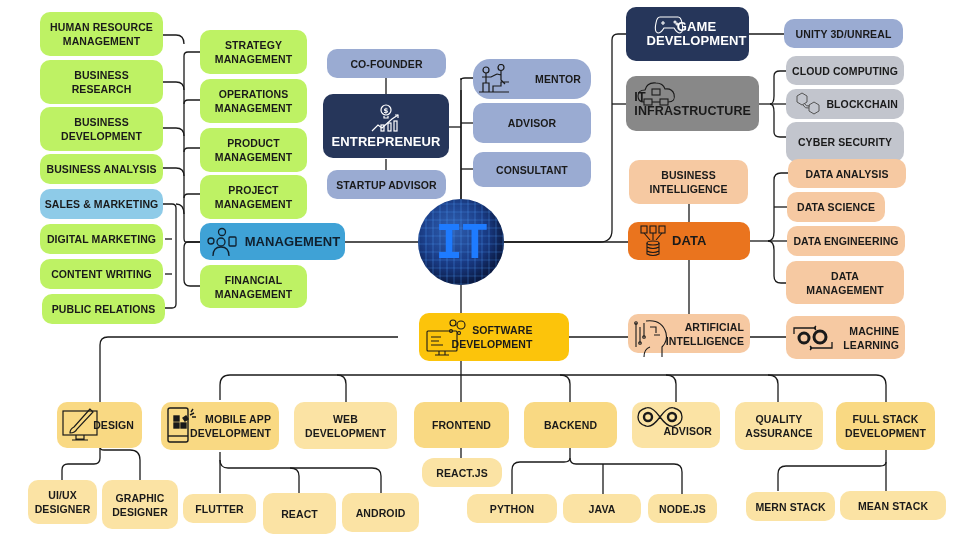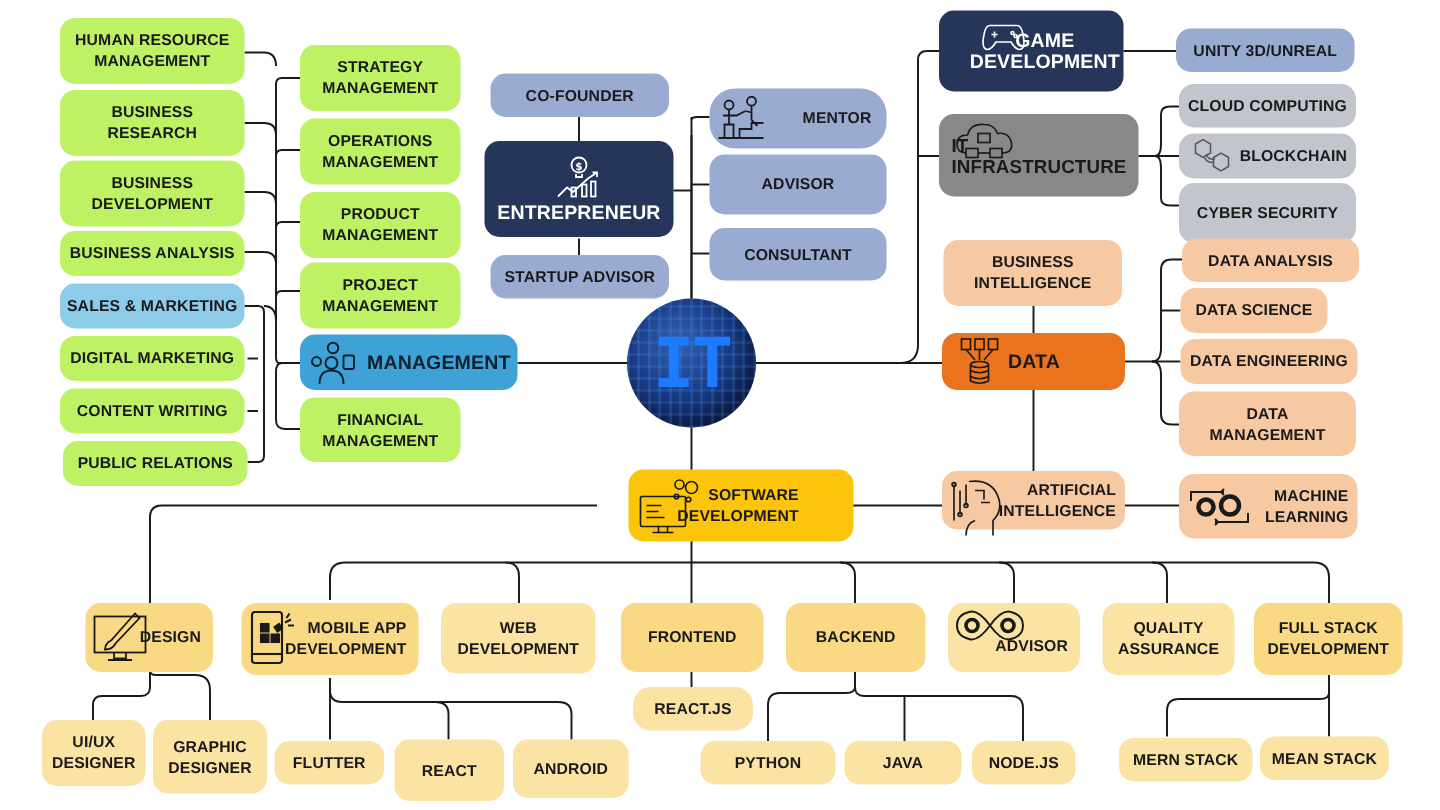--- a/index.html
+++ b/index.html
@@ -419,15 +419,15 @@
   </div>
 <div class="node y1" style="left:563px;top:494px;width:78px;height:29px;">
     <span class="lbl">JAVA</span>
   </div>
 <div class="node y1" style="left:648px;top:494px;width:69px;height:29px;">
     <span class="lbl">NODE.JS</span>
   </div>
 <div class="node y1" style="left:746px;top:492px;width:89px;height:29px;">
     <span class="lbl">MERN STACK</span>
   </div>
-<div class="node y1" style="left:840px;top:491px;width:86px;height:29px;">
+<div class="node y1" style="left:840px;top:491px;width:106px;height:29px;">
     <span class="lbl">MEAN STACK</span>
   </div>
 
 </body></html>

